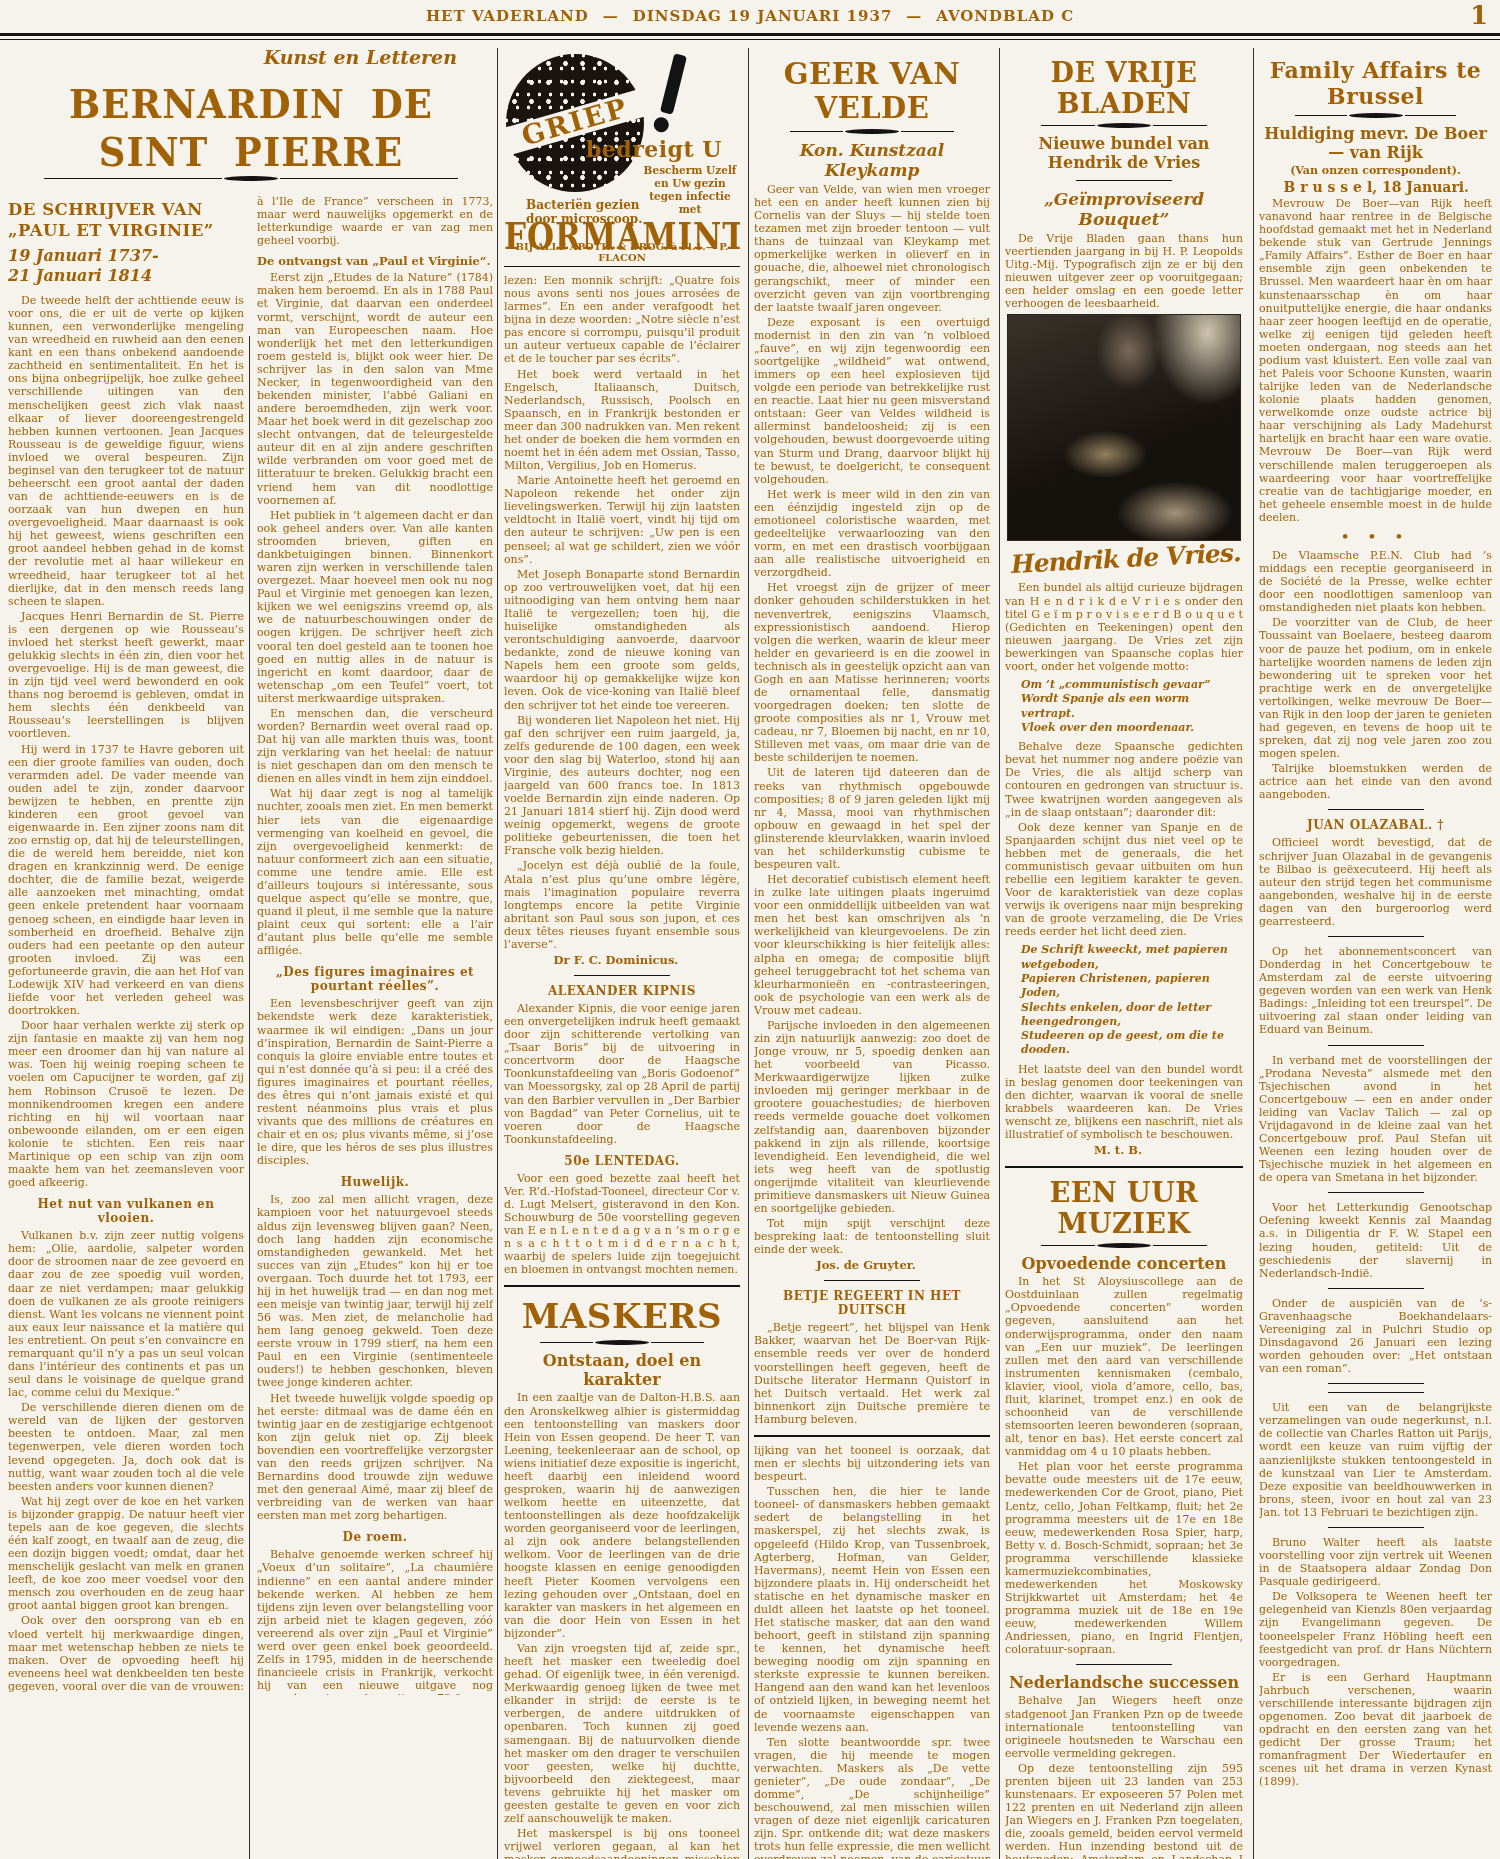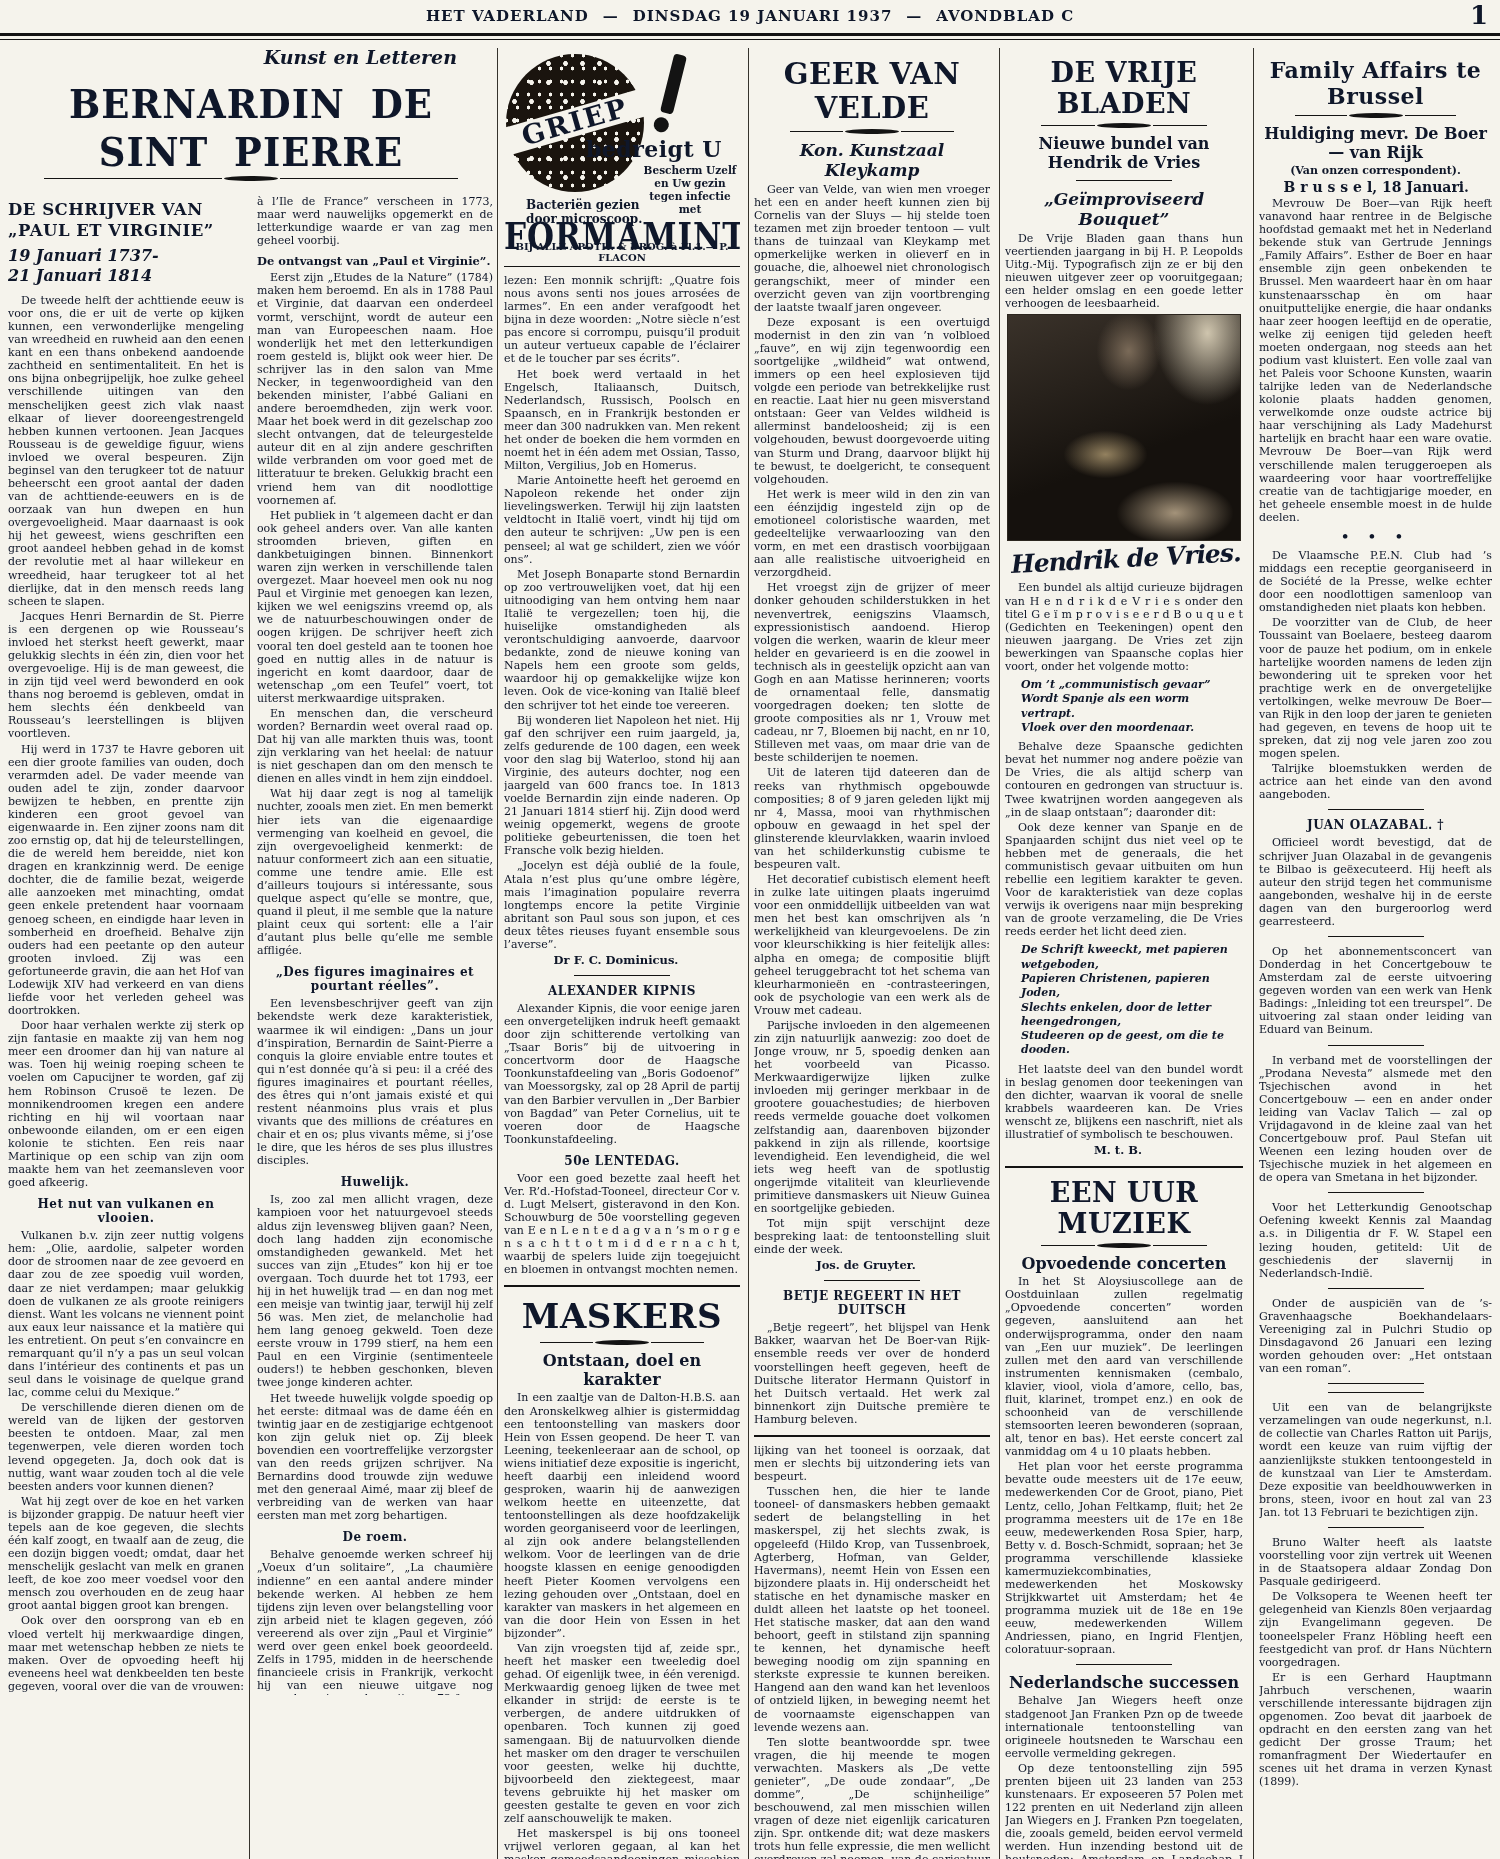--- a/index.html
+++ b/index.html
@@ -1,17 +1,17 @@
 <!DOCTYPE html>
 <html><head>
 <meta charset="utf-8">
 <style>
   html,body{margin:0;padding:0;background:#8a8a86;}
   #page{position:relative;width:1500px;height:1859px;margin:0 auto;background:#f5f3ec;
-        color:#0f172a;font-family:"DejaVu Serif","Liberation Serif",serif;overflow:hidden;}
+        color:#a16207;font-family:"DejaVu Serif","Liberation Serif",serif;overflow:hidden;}
   
   .masthead{position:absolute;top:7px;left:0;right:0;text-align:center;font-weight:700;
             font-size:15px;letter-spacing:1px;white-space:nowrap;}
   .masthead .sep{padding:0 14px;}
   .pageno{position:absolute;top:0px;right:12px;font-size:26px;font-weight:700;}
   .toprule1{position:absolute;top:33px;left:0;right:0;border-top:3px solid #131313;}
   .toprule2{position:absolute;top:39px;left:0;right:0;border-top:1.5px solid #131313;}
   
   .vr{position:absolute;width:1px;background:#35322c;top:48px;bottom:0;}
   

